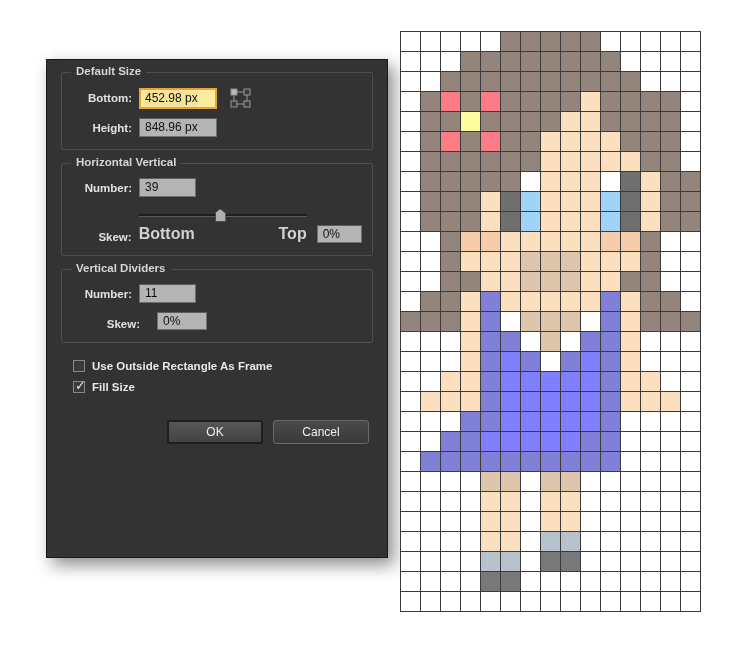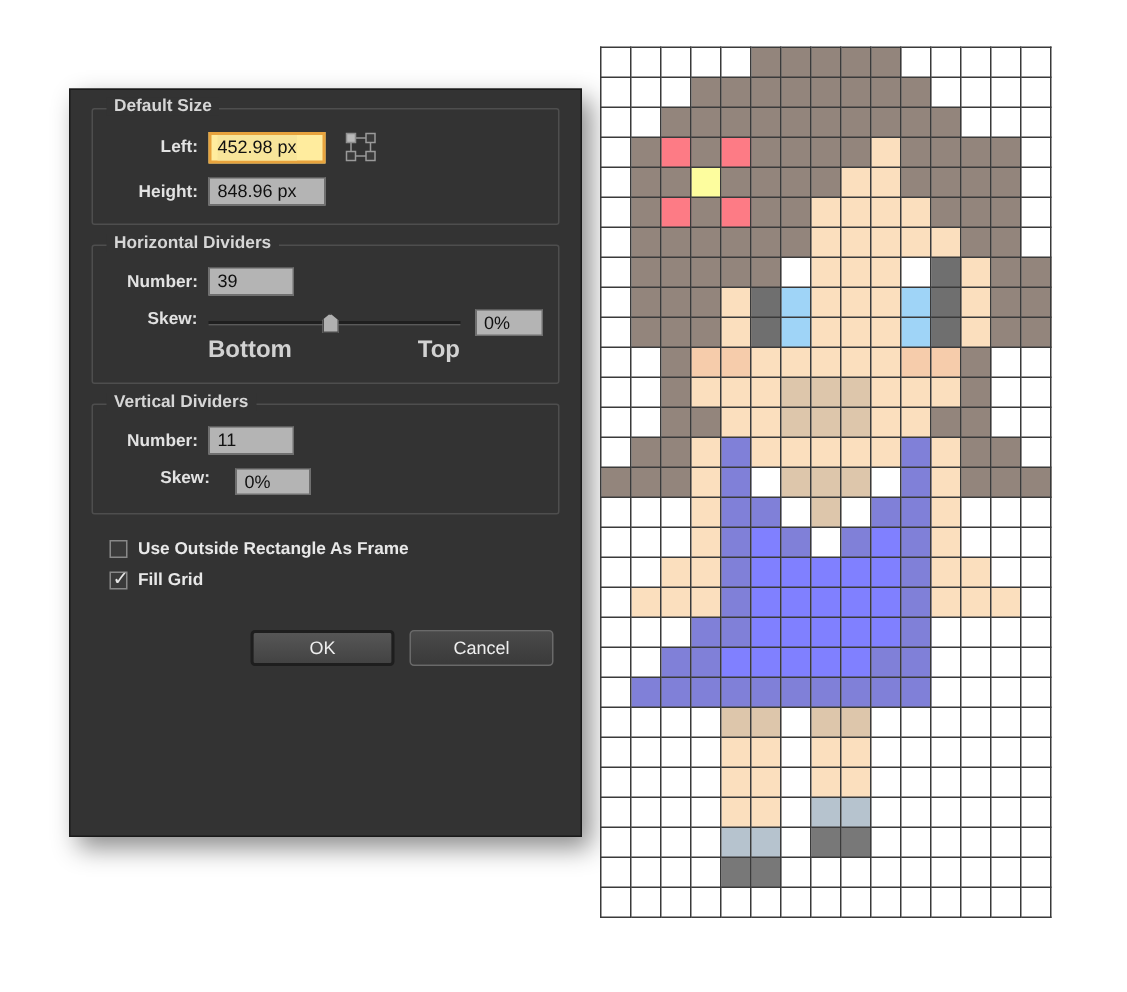--- a/index.html
+++ b/index.html
@@ -96,21 +96,21 @@
     position: absolute; top: 3px; left: 76px;
     width: 11px; height: 13px;
     background: #b0b0b0; border: 1px solid #4a4a4a;
     clip-path: polygon(50% 0%, 100% 34%, 100% 100%, 0% 100%, 0% 34%);
   }
   .slider-ends {
     display: flex; justify-content: space-between;
     width: 168px; margin-top: 1px;
   }
   .slider-ends span { font-size: 16px; color: #d2d2d2; font-weight: bold; }
-  .slider-row { display: flex; align-items: flex-start; }
+  .slider-row { display: flex; align-items: flex-end; }
   .slider-col { display: flex; flex-direction: column; }
 
   
   .checks { padding: 4px 4px 0 12px; }
   .check-row { display: flex; align-items: center; margin-bottom: 9px; }
   .cbox {
     width: 12px; height: 12px; margin-right: 7px;
     background: #3a3a3a; border: 1px solid #888888;
     position: relative; flex: none;
   }
@@ -152,21 +152,21 @@
 
   <div class="dialog">
 
 
     <div class="dlg-body">
 
       <div class="group">
         <div class="legend">Default Size</div>
 
         <div class="row">
-          <div class="lbl w">Left:</div>
+          <div class="lbl w">Bottom:</div>
           <div class="field size hl"><span class="sel">452.98 px</span></div>
           <div class="refpoint">
             <svg width="24" height="22" viewBox="0 0 24 22" aria-hidden="true">
               <line x1="5" y1="5" x2="18" y2="5" stroke="#9a9a9a" stroke-width="1"></line>
               <line x1="5" y1="17" x2="18" y2="17" stroke="#9a9a9a" stroke-width="1"></line>
               <line x1="5" y1="5" x2="5" y2="17" stroke="#9a9a9a" stroke-width="1"></line>
               <line x1="18" y1="5" x2="18" y2="17" stroke="#9a9a9a" stroke-width="1"></line>
               <rect x="2" y="2" width="6" height="6" fill="#b9b9b9" stroke="#8f8f8f"></rect>
               <rect x="15" y="2" width="6" height="6" fill="#3a3a3a" stroke="#9a9a9a"></rect>
               <rect x="2" y="14" width="6" height="6" fill="#3a3a3a" stroke="#9a9a9a"></rect>
@@ -175,21 +175,21 @@
           </div>
         </div>
 
         <div class="row">
           <div class="lbl w">Height:</div>
           <div class="field size">848.96 px</div>
         </div>
       </div>
 
       <div class="group">
-        <div class="legend">Horizontal Dividers</div>
+        <div class="legend">Horizontal Vertical</div>
 
         <div class="row">
           <div class="lbl n">Number:</div>
           <div class="field num">39</div>
         </div>
 
         <div class="row slider-row">
           <div class="lbl s" style="margin-top:1px;">Skew:</div>
           <div class="slider-col">
             <div class="slider-wrap">
@@ -221,21 +221,21 @@
 
       <div class="checks">
         <div class="check-row">
           <div class="cbox"></div>
           <div class="check-lbl">Use Outside Rectangle As Frame</div>
         </div>
         <div class="check-row">
           <div class="cbox">
               <span class="tick">✓</span>
             </div>
-          <div class="check-lbl">Fill Grid</div>
+          <div class="check-lbl">Fill Size</div>
         </div>
       </div>
 
       <div class="btnbar">
         <div class="btn primary">OK</div>
         <div class="btn">Cancel</div>
       </div>
 
     </div>
   </div>

